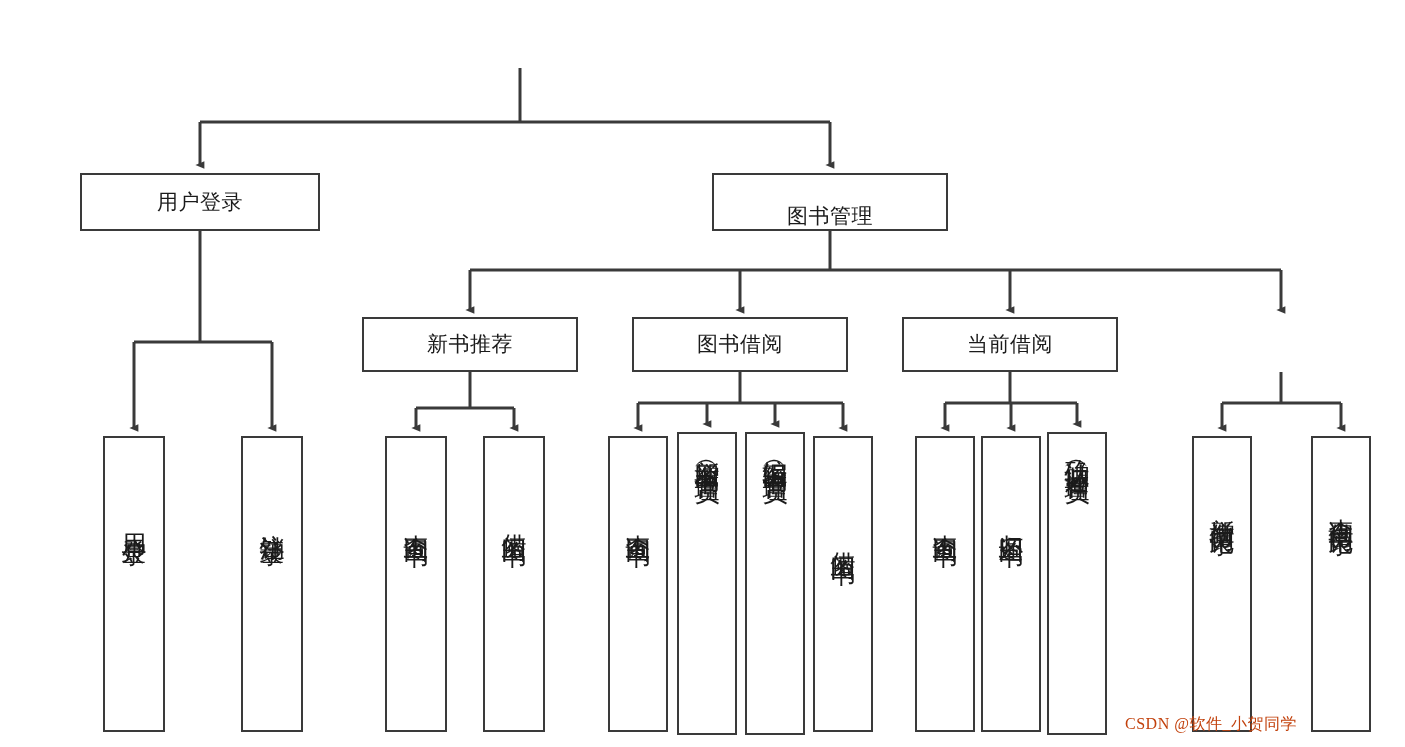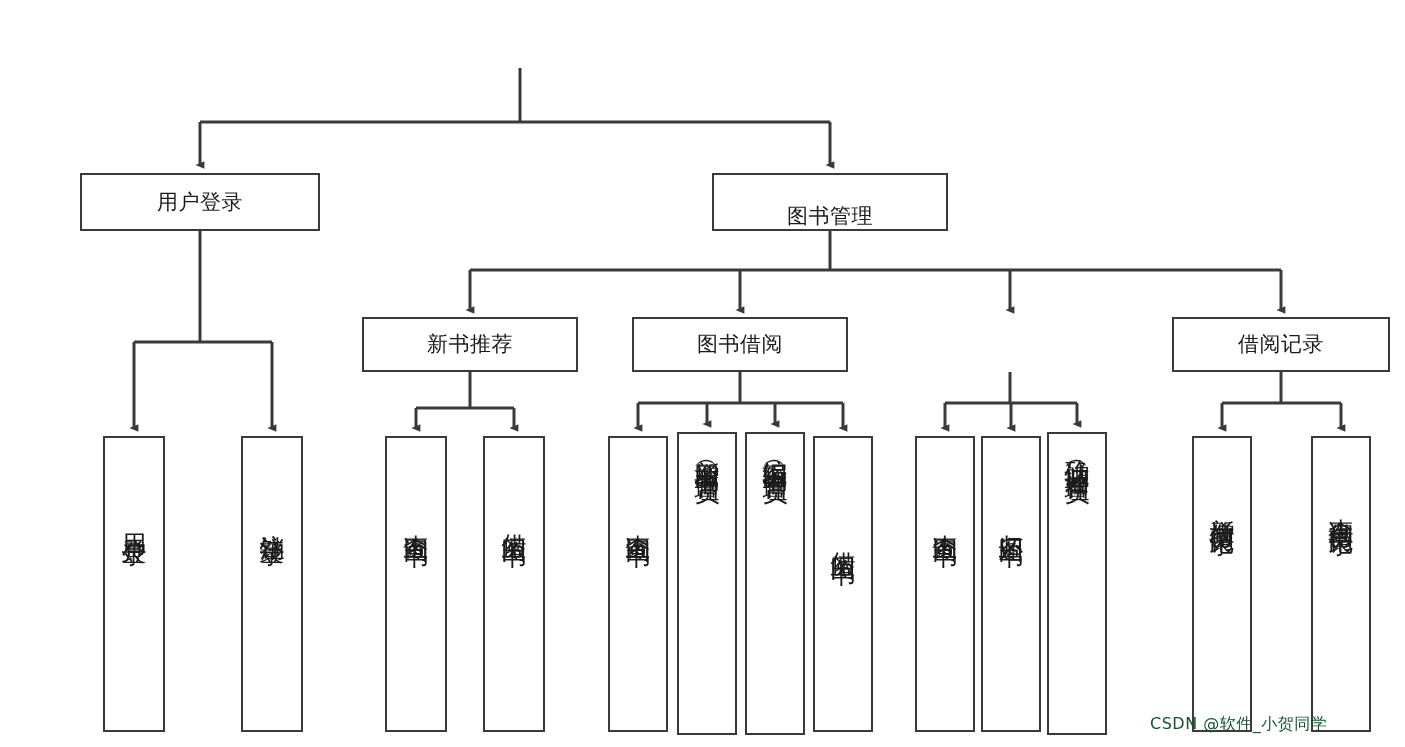--- a/index.html
+++ b/index.html
@@ -147,22 +147,22 @@
   <div class="node horiz" style="left: 712px; top: 173px; width: 236px; height: 58px; border-color: rgb(58, 58, 58); color: rgb(27, 27, 27); background: rgb(255, 255, 255); align-items: flex-end;">
     <span class="label">图书管理</span>
   </div>
 
   <div class="node horiz" style="left: 362px; top: 317px; width: 216px; height: 55px; border-color: rgb(58, 58, 58); color: rgb(27, 27, 27); background: rgb(255, 255, 255);">
     <span class="label">新书推荐</span>
   </div>
   <div class="node horiz" style="left: 632px; top: 317px; width: 216px; height: 55px; border-color: rgb(58, 58, 58); color: rgb(27, 27, 27); background: rgb(255, 255, 255);">
     <span class="label">图书借阅</span>
   </div>
-  <div class="node horiz" style="left: 1172px; top: 317px; width: 218px; height: 55px; border-color: rgb(58, 58, 58); color: rgb(27, 27, 27); background: rgb(255, 255, 255);">
-    <span class="label">借阅记录</span>
+  <div class="node horiz" style="left: 902px; top: 317px; width: 216px; height: 55px; border-color: rgb(58, 58, 58); color: rgb(27, 27, 27); background: rgb(255, 255, 255);">
+    <span class="label">当前借阅</span>
   </div>
 
   <div class="node vert mid" style="left: 103px; top: 436px; width: 62px; height: 296px; border-color: rgb(58, 58, 58); color: rgb(27, 27, 27); background: rgb(255, 255, 255);">
     <span class="label">用户登录</span>
   </div>
   <div class="node vert mid" style="left: 241px; top: 436px; width: 62px; height: 296px; border-color: rgb(58, 58, 58); color: rgb(27, 27, 27); background: rgb(255, 255, 255);">
     <span class="label">注销登录</span>
   </div>
   <div class="node vert mid" style="left: 385px; top: 436px; width: 62px; height: 296px; border-color: rgb(58, 58, 58); color: rgb(27, 27, 27); background: rgb(255, 255, 255);">
     <span class="label">查询图书</span>
@@ -191,15 +191,15 @@
   <div class="node vert" style="left: 1047px; top: 432px; width: 60px; height: 303px; border-color: rgb(58, 58, 58); color: rgb(27, 27, 27); background: rgb(255, 255, 255);">
     <span class="label">确认归还（管理员）</span>
   </div>
   <div class="node vert midrec" style="left: 1192px; top: 436px; width: 60px; height: 296px; border-color: rgb(58, 58, 58); color: rgb(27, 27, 27); background: rgb(255, 255, 255);">
     <span class="label">新增借阅记录</span>
   </div>
   <div class="node vert midrec" style="left: 1311px; top: 436px; width: 60px; height: 296px; border-color: rgb(58, 58, 58); color: rgb(27, 27, 27); background: rgb(255, 255, 255);">
     <span class="label">查询借阅记录</span>
   </div>
 
-  <div class="watermark" style="left: 1150px; top: 714px; color: #14532d;">CSDN @软件_小贺同学</div>
+  <div class="watermark" style="left: 1125px; top: 714px; color: #c2410c; font-family: Liberation Serif, serif;">CSDN @软件_小贺同学</div>
 
 </div>
 
 </body></html>

